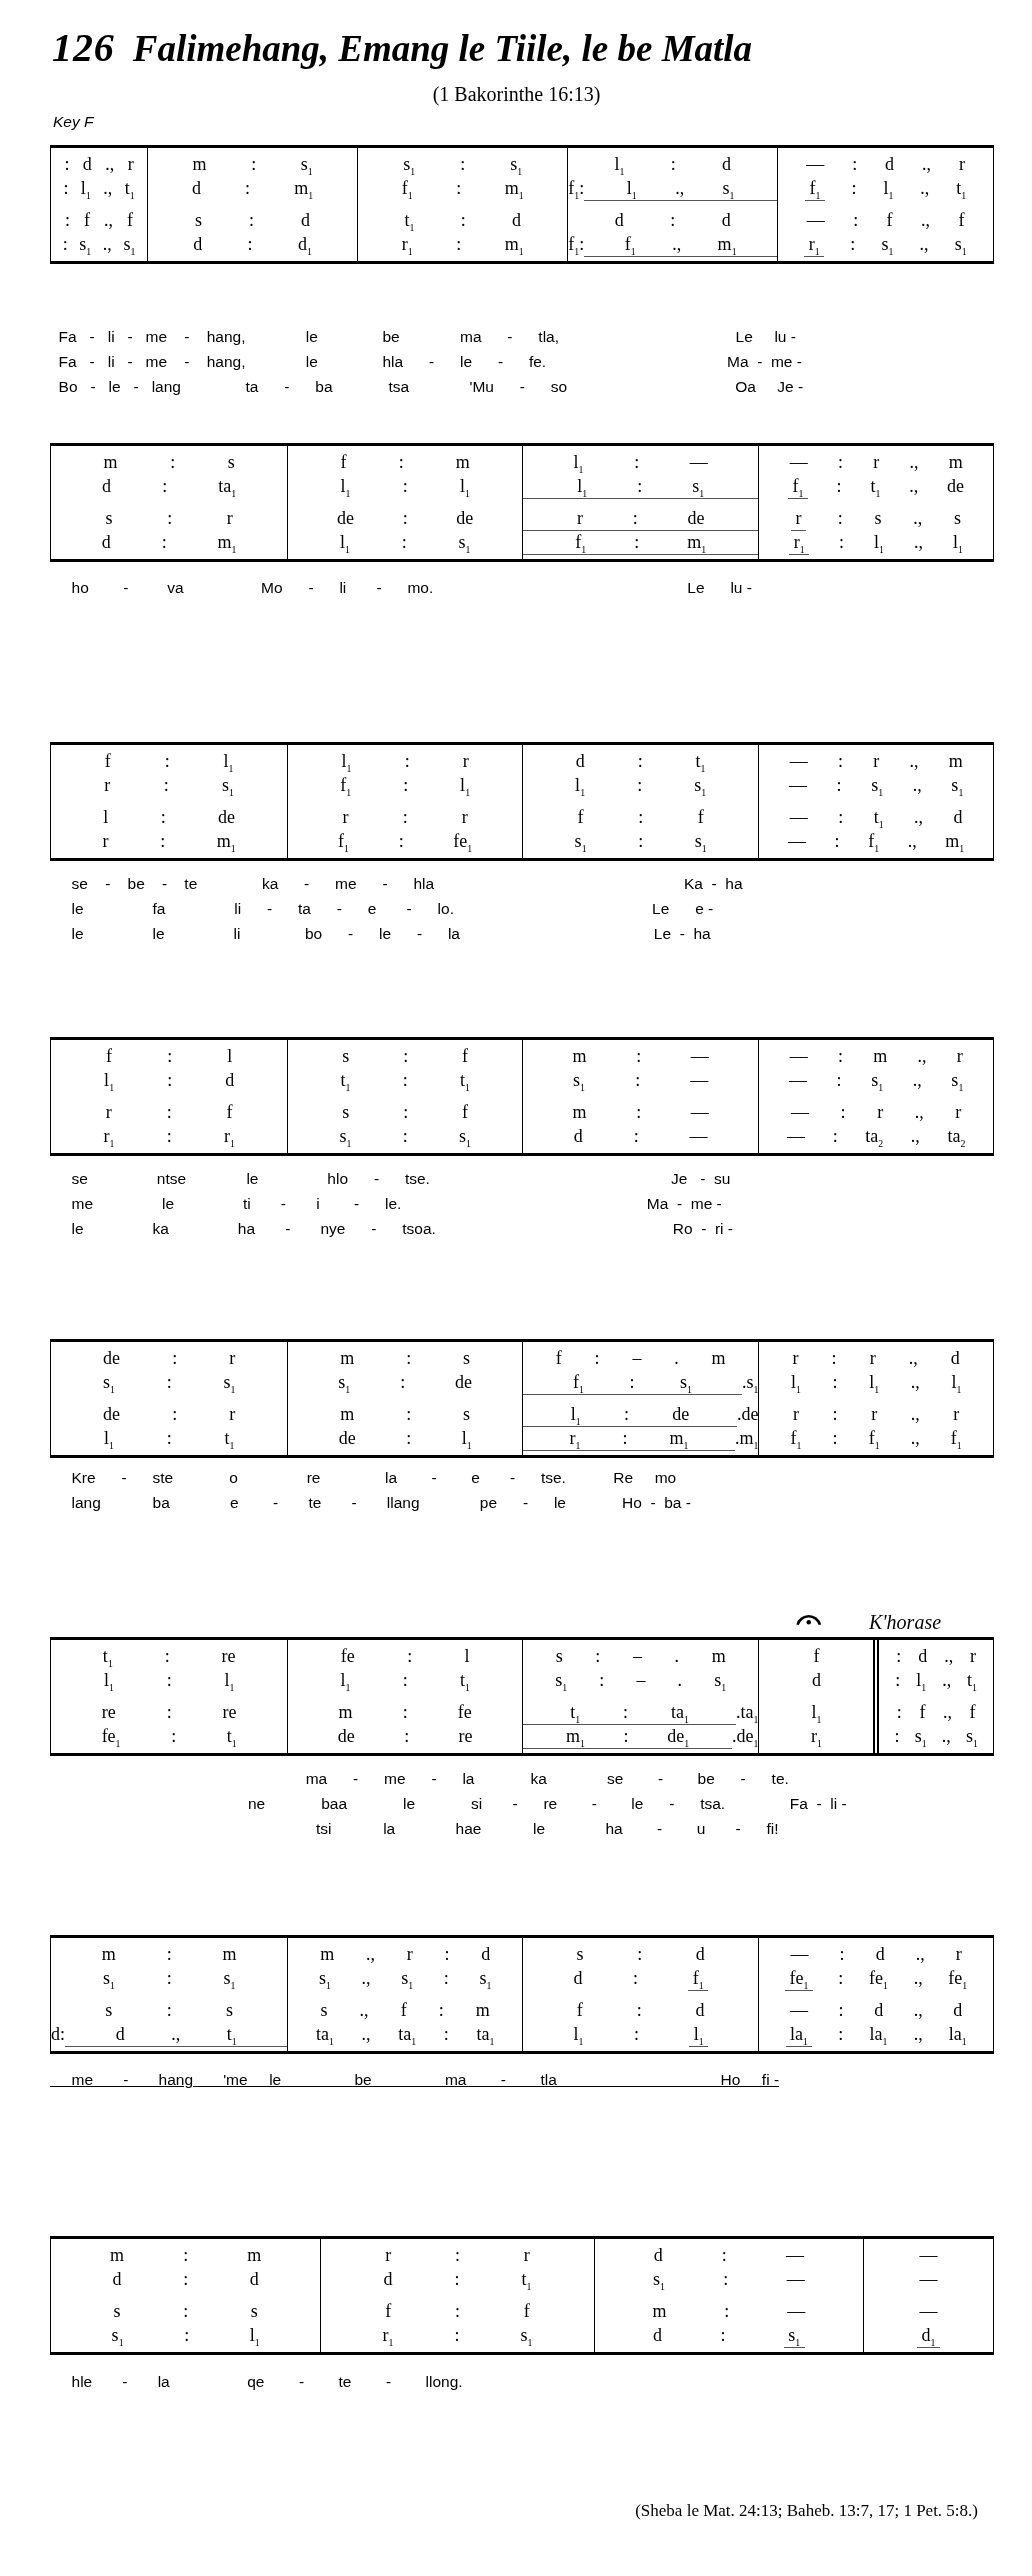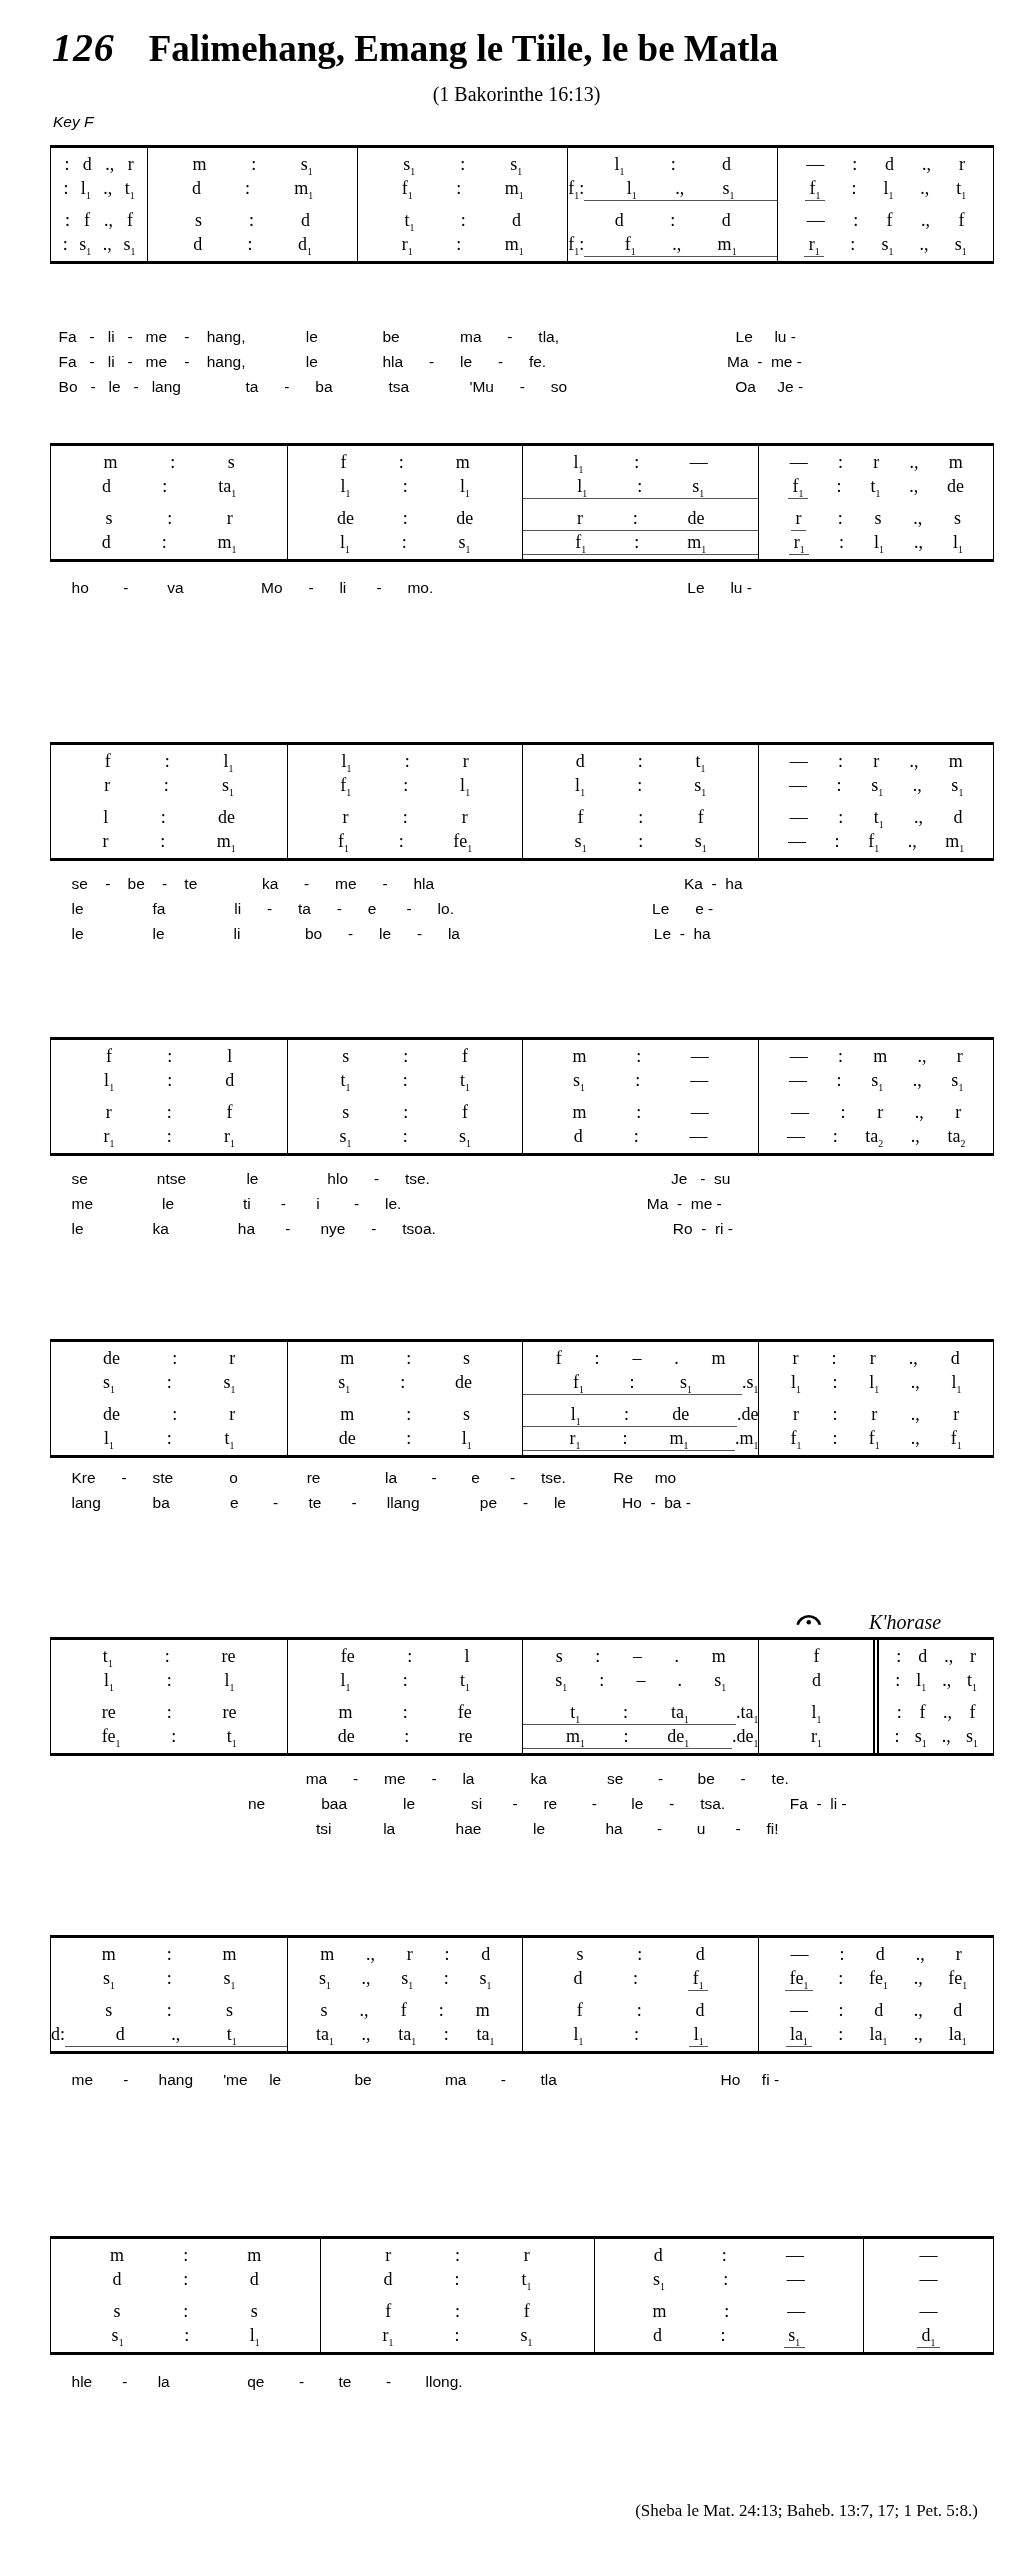--- a/index.html
+++ b/index.html
@@ -1,20 +1,20 @@
 <!DOCTYPE html>
 <html style="font-size:13.8px"><head>
 <meta charset="utf-8">
 <style>
   html,body{margin:0;padding:0;background:#fff;}
   body{width:1033px;height:2576px;position:relative;color:#000;
        font-family:"Liberation Serif","DejaVu Serif",serif;}
-  .titleline{position:absolute;top:24px;left:52px;display:flex;gap:34px;align-items:baseline;}
+  .titleline{position:absolute;top:24px;left:52px;display:flex;gap:18px;align-items:baseline;}
   .hymn-number{font-weight:bold;font-style:italic;font-size:40px;letter-spacing:0.9px;}
-  .hymn-title{font-weight:bold;font-size:37px;}
+  .hymn-title{font-weight:bold;font-style:italic;font-size:37px;}
   .subtitle{position:absolute;top:83px;left:0;width:1033px;text-align:center;font-size:20px;}
   .keysig{position:absolute;top:113px;left:53px;font-family:"Liberation Sans",sans-serif;
           font-style:italic;font-size:15.5px;}
   .nbox{position:absolute;left:50px;width:944px;height:119px;box-sizing:border-box;
         border-top:3.4px solid #000;border-bottom:3.4px solid #000;
         border-left:1.7px solid #000;border-right:1.7px solid #000;
         display:flex;}
   .ncol{box-sizing:border-box;display:flex;flex-direction:column;padding:6px 0 2.6px;}
   .ncol + .ncol{border-left:1.7px solid #000;}
   .ncol.dbl{border-left:6px double #000;}
@@ -267,21 +267,21 @@
         <div class="ncell pair2"><span class="tok">f</span><span class="tok">:</span><span class="tok">d</span></div>
         <div class="ncell"><span class="tok">l<sub>1</sub></span><span class="tok">:</span><span class="u"><span class="tok">l<sub>1</sub></span></span></div>
       </div>
       <div class="ncol" style="width: 24.9%;">
         <div class="ncell"><span class="tok">—</span><span class="tok">:</span><span class="tok">d</span><span class="tok">.,</span><span class="tok">r</span></div>
         <div class="ncell"><span class="u"><span class="tok">fe<sub>1</sub></span></span><span class="tok">:</span><span class="tok">fe<sub>1</sub></span><span class="tok">.,</span><span class="tok">fe<sub>1</sub></span></div>
         <div class="ncell pair2"><span class="tok">—</span><span class="tok">:</span><span class="tok">d</span><span class="tok">.,</span><span class="tok">d</span></div>
         <div class="ncell"><span class="u"><span class="tok">la<sub>1</sub></span></span><span class="tok">:</span><span class="tok">la<sub>1</sub></span><span class="tok">.,</span><span class="tok">la<sub>1</sub></span></div>
       </div>
     </div>
-    <div class="lyr" style="top: 2067px;">
+    <div class="lyr" style="top: 2067px; text-decoration: underline;">
       <div class="lline">     me       -       hang       'me     le                 be                 ma        -        tla                                      Ho     fi -</div>
     </div>
     <div class="nbox" style="top: 2236px;">
       <div class="ncol" style="width: 28.6%;">
         <div class="ncell"><span class="tok">m</span><span class="tok">:</span><span class="tok">m</span></div>
         <div class="ncell"><span class="tok">d</span><span class="tok">:</span><span class="tok">d</span></div>
         <div class="ncell pair2"><span class="tok">s</span><span class="tok">:</span><span class="tok">s</span></div>
         <div class="ncell"><span class="tok">s<sub>1</sub></span><span class="tok">:</span><span class="tok">l<sub>1</sub></span></div>
       </div>
       <div class="ncol" style="width: 29%;">

